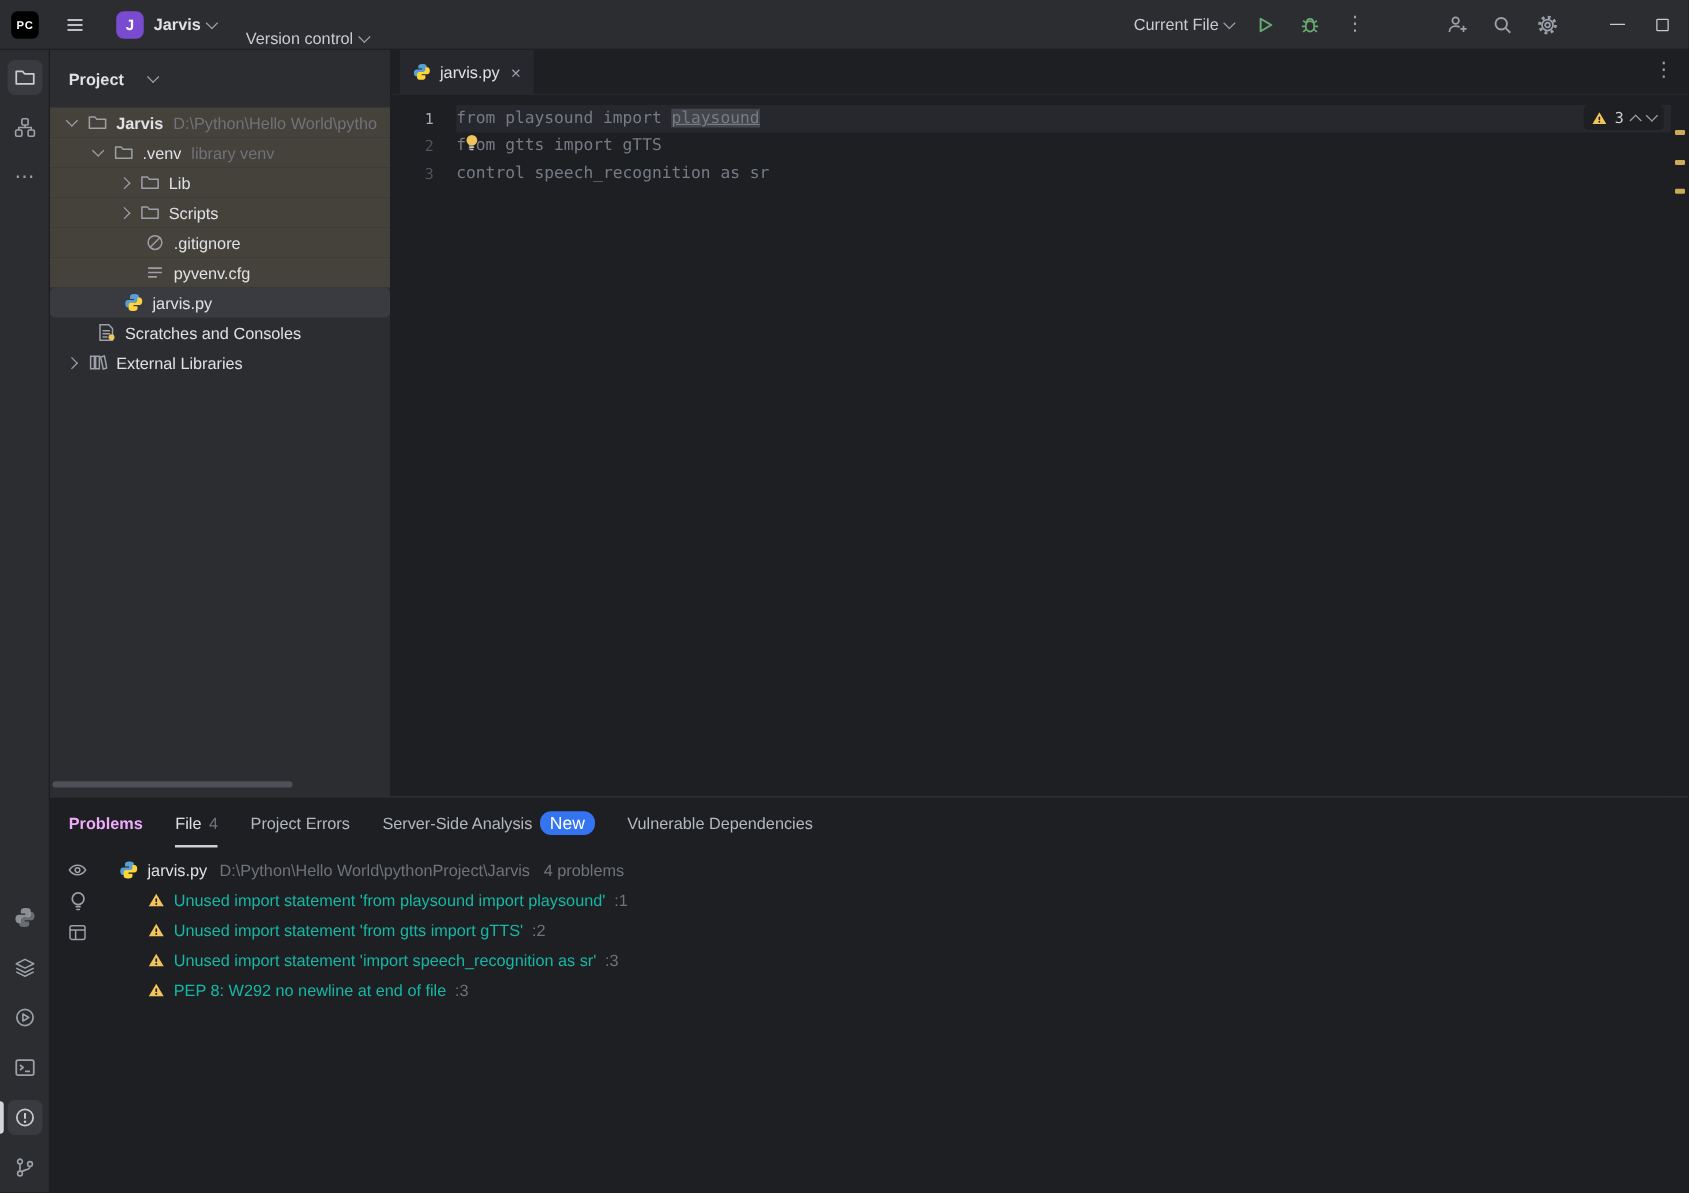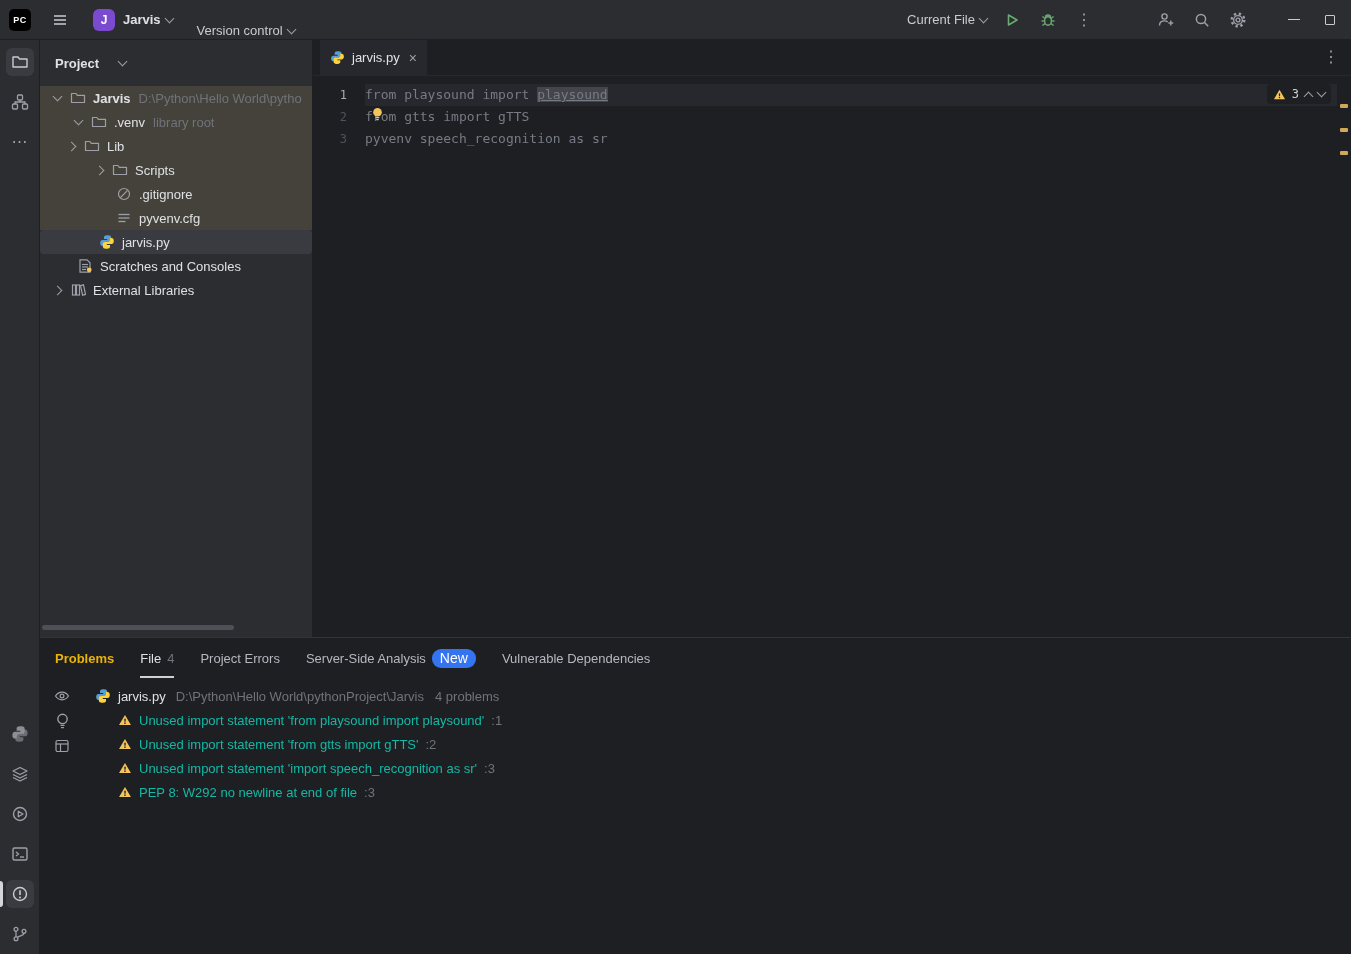--- a/index.html
+++ b/index.html
@@ -129,21 +129,21 @@
   }
   .stripe { position:absolute; right:0; top:36px; bottom:0; width:14px; background:#1e1f22; }
   .stripe .mark { position:absolute; left:3px; width:8px; height:4px; border-radius:1px; background:#cfa85a; }
 
   
   .bottom-panel {
     position:absolute; left:40px; top:637px; width:1311px; height:317px;
     background:#1e1f22; border-top:1px solid #323438;
   }
   .bp-tabs { height:40px; display:flex; align-items:center; padding-left:15px; gap:26px; }
-  .bp-title { font-weight:600; color:#eab308; }
+  .bp-title { font-weight:600; color:#f0abfc; }
   .bp-tab { height:40px; display:flex; align-items:center; gap:6px; color:#b4b8bf; }
   .bp-tab.selected { color:#dfe1e5; box-shadow:inset 0 -2px 0 #ced0d6; }
   .bp-count { color:#6f737a; }
   .badge-new {
     background:#3574f0; color:#fff; font-size:14px; padding:1px 8px 2px;
     border-radius:9px;
     text-align:right;
   }
   .bp-toolbar { position:absolute; left:10px; top:46px; display:flex; flex-direction:column; gap:1px; }
   .bp-toolbar .tool { width:24px; height:24px; border-radius:5px; display:flex; align-items:center; justify-content:center; }
@@ -331,24 +331,24 @@
     <span class="t-bold">Jarvis</span>
     <span class="t-hint">D:\Python\Hello World\pytho</span>
   </div>
 
   <div class="tree-row row-excluded" style="padding-left:35px">
     <span class="chev down"></span>
     <svg class="t-icon" width="16" height="16" viewBox="0 0 16 16">
         <path d="M1.5 3.5h4.4l1.4 1.8h7.2v7.2H1.5z" fill="none" stroke="#9da0a8" stroke-width="1.2" stroke-linejoin="round"></path>
       </svg>
     <span>.venv</span>
-    <span class="t-hint">library root</span>
-  </div>
-
-  <div class="tree-row row-excluded" style="padding-left:28px">
+    <span class="t-hint">library venv</span>
+  </div>
+
+  <div class="tree-row row-excluded" style="padding-left:56px">
     <span class="chev right"></span>
     <svg class="t-icon" width="16" height="16" viewBox="0 0 16 16">
         <path d="M1.5 3.5h4.4l1.4 1.8h7.2v7.2H1.5z" fill="none" stroke="#9da0a8" stroke-width="1.2" stroke-linejoin="round"></path>
       </svg>
     <span>Lib</span>
   </div>
 
   <div class="tree-row row-excluded" style="padding-left:56px">
     <span class="chev right"></span>
     <svg class="t-icon" width="16" height="16" viewBox="0 0 16 16">
@@ -442,21 +442,21 @@
     <div class="cl current">
       <span class="ln">1</span>
       <span class="code"><span>from playsound import </span><span class="sel">playsound</span></span>
     </div>
     <div class="cl">
       <span class="ln">2</span>
       <span class="code">from gtts import gTTS</span>
     </div>
     <div class="cl">
       <span class="ln">3</span>
-      <span class="code"><span>pyvenv speech_recognition as </span><span class="wavy">sr</span></span>
+      <span class="code"><span>control speech_recognition as </span><span class="wavy">sr</span></span>
     </div>
 
     <div class="bulb-float">
       <svg width="13" height="14" viewBox="0 0 13 14">
         <circle cx="6.5" cy="5.2" r="4.3" fill="#f2c55c"></circle>
         <rect x="4.6" y="10" width="3.8" height="1.3" rx=".6" fill="#c9cbd1"></rect>
         <rect x="5.1" y="12" width="2.8" height="1.2" rx=".6" fill="#c9cbd1"></rect>
       </svg>
     </div>
   </div>

